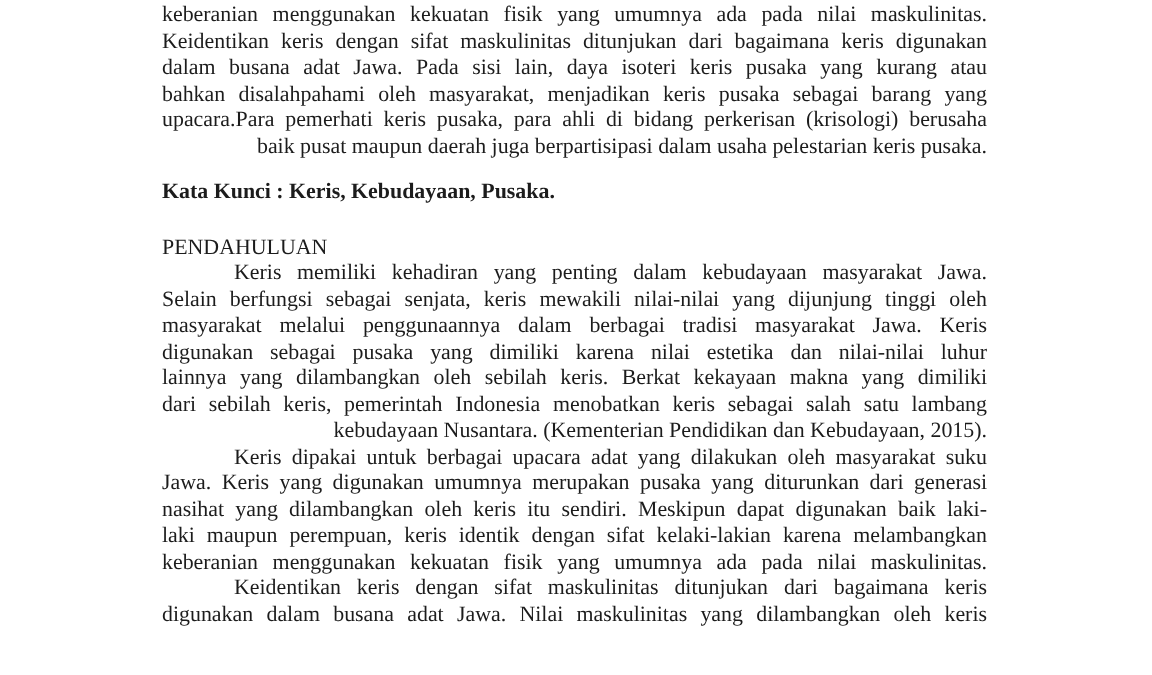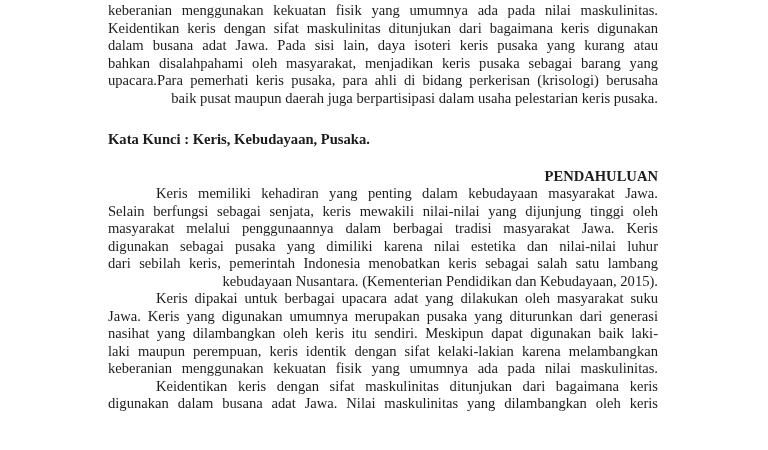--- a/index.html
+++ b/index.html
@@ -25,22 +25,22 @@
     position: absolute;
     left: 108px;
     top: 2px;
     width: 550px;
     font-family: "Liberation Serif", "DejaVu Serif", serif;
     font-size: 14.6px;
     line-height: 17.5px;
     color: #1c1c1c;
   }
   .block { margin: 0; }
-  .block.keywords { margin-top: 24px; font-weight: bold; }
-  .block.heading  { margin-top: 19px; font-weight: bold; text-align: right; }
+  .block.keywords { margin-top: 13px; font-weight: bold; }
+  .block.heading  { margin-top: 19px; font-weight: normal; }
   .line {
     height: 17.5px;
     overflow: hidden;
     text-align: right;
   }
   .line.just {
     text-align: justify;
     text-align-last: justify;
   }
   .line.indent {
@@ -68,20 +68,21 @@
         <div class="bold-text">Kata Kunci : Keris, Kebudayaan, Pusaka.</div>
       </div>
       <div class="block heading">
         <div class="bold-text">PENDAHULUAN</div>
       </div>
       <div class="block para">
         <div class="line just indent">Keris memiliki kehadiran yang penting dalam kebudayaan masyarakat Jawa.</div>
         <div class="line just">Selain berfungsi sebagai senjata, keris mewakili nilai-nilai yang dijunjung tinggi oleh</div>
         <div class="line just">masyarakat melalui penggunaannya dalam berbagai tradisi masyarakat Jawa. Keris</div>
         <div class="line just">digunakan sebagai pusaka yang dimiliki karena nilai estetika dan nilai-nilai luhur</div>
+        <div class="line just">lainnya yang dilambangkan oleh sebilah keris. Berkat kekayaan makna yang dimiliki</div>
         <div class="line just">dari sebilah keris, pemerintah Indonesia menobatkan keris sebagai salah satu lambang</div>
         <div class="line">kebudayaan Nusantara. (Kementerian Pendidikan dan Kebudayaan, 2015).</div>
       </div>
       <div class="block para">
         <div class="line just indent">Keris dipakai untuk berbagai upacara adat yang dilakukan oleh masyarakat suku</div>
         <div class="line just">Jawa. Keris yang digunakan umumnya merupakan pusaka yang diturunkan dari generasi</div>
         <div class="line just">nasihat yang dilambangkan oleh keris itu sendiri. Meskipun dapat digunakan baik laki-</div>
         <div class="line just">laki maupun perempuan, keris identik dengan sifat kelaki-lakian karena melambangkan</div>
         <div class="line just">keberanian menggunakan kekuatan fisik yang umumnya ada pada nilai maskulinitas.</div>
       </div>

